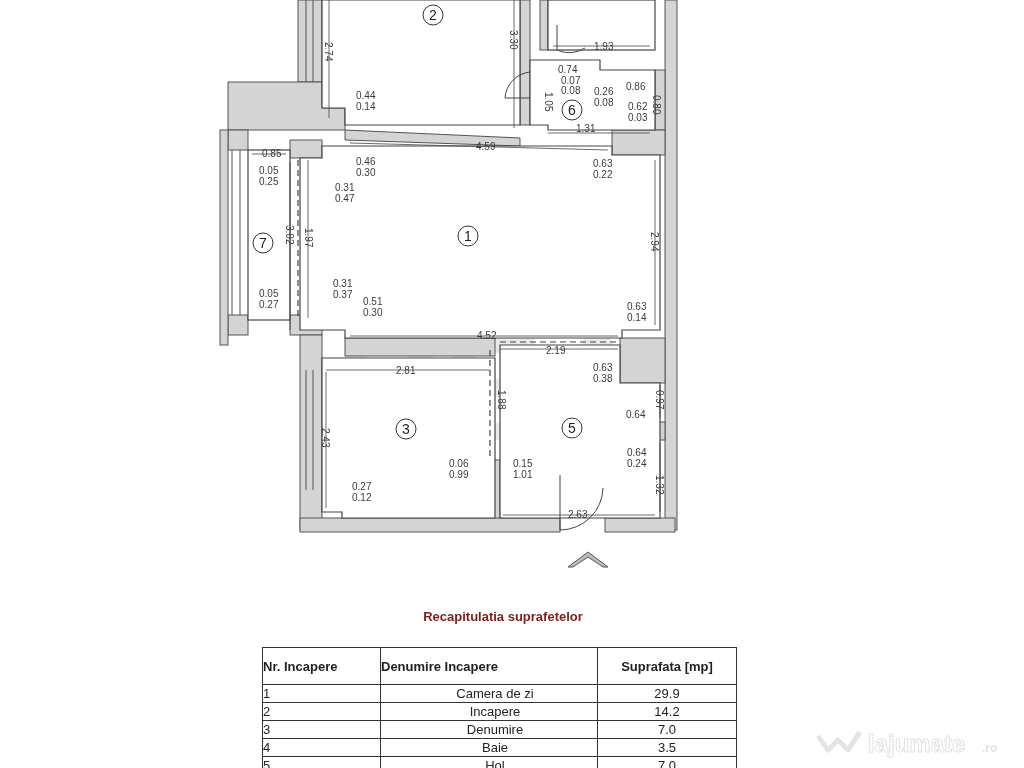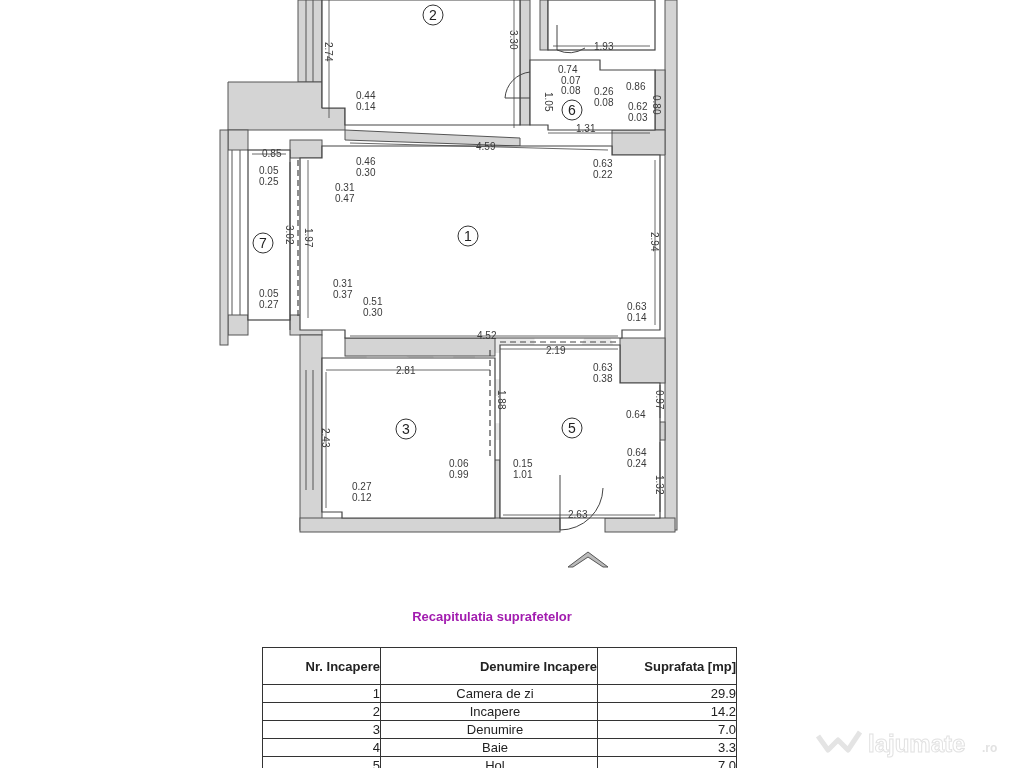--- a/index.html
+++ b/index.html
@@ -1,29 +1,29 @@
 <!DOCTYPE html>
 <html><head>
 <meta charset="utf-8">
 <style>
   html, body { margin:0; padding:0; background:#ffffff; }
   body { width:1024px; height:768px; overflow:hidden; position:relative; font-family:"Liberation Sans", sans-serif; }
   #plan { position:absolute; left:0; top:0; width:1024px; height:600px; }
   .dim { font-family:"Liberation Sans", sans-serif; font-size:10px; fill:#3a3a3a; }
   .rnum { font-family:"Liberation Sans", sans-serif; font-size:14px; fill:#222; }
   .wm { font-family:"Liberation Sans", sans-serif; fill:#e9e9e9; }
-  #summary-title { position:absolute; left:0; width:984px; top:609px; text-align:center; font-weight:bold; font-size:13px; color:#a21caf; }
+  #summary-title { position:absolute; left:11px; width:984px; top:609px; text-align:center; font-weight:bold; font-size:13px; color:#7f1d1d; }
   #summary-table { position:absolute; left:262px; top:647px; border-collapse:collapse; font-size:13px; color:#222; }
   #summary-table th, #summary-table td { border:1px solid #333; padding:0; }
   #summary-table th { font-weight:bold; height:36px; line-height:15px; }
   #summary-table td { height:17px; line-height:17px; }
-  .c1 { width:117px; text-align:right; }
+  .c1 { width:117px; text-align:left; }
   .c2 { width:204px; text-align:center; padding-left:12px !important; }
-  .c3 { width:138px; text-align:right; }
-  th.c2 { text-align:right; padding-left:0 !important; }
+  .c3 { width:138px; text-align:center; }
+  th.c2 { text-align:left; padding-left:0 !important; }
   #brand { position:absolute; left:812px; top:722px; width:210px; height:40px; }
 </style>
 </head>
 <body>
 
 <svg id="plan" viewBox="0 0 1024 600" xmlns="http://www.w3.org/2000/svg">
 
   <g>
     <text class="wm" x="335" y="440" font-size="150" font-weight="bold">REA</text>
     <text class="wm" x="345" y="495" font-size="17" letter-spacing="6">I M O B I L I A R E</text>
@@ -232,21 +232,21 @@
       <td class="c3">14.2</td>
     </tr>
     <tr>
       <td class="c1">3</td>
       <td class="c2">Denumire</td>
       <td class="c3">7.0</td>
     </tr>
     <tr>
       <td class="c1">4</td>
       <td class="c2">Baie</td>
-      <td class="c3">3.3</td>
+      <td class="c3">3.5</td>
     </tr>
     <tr>
       <td class="c1">5</td>
       <td class="c2">Hol</td>
       <td class="c3">7.0</td>
     </tr>
   </tbody>
 </table>
 
 <svg id="brand" viewBox="0 0 210 40" xmlns="http://www.w3.org/2000/svg">

